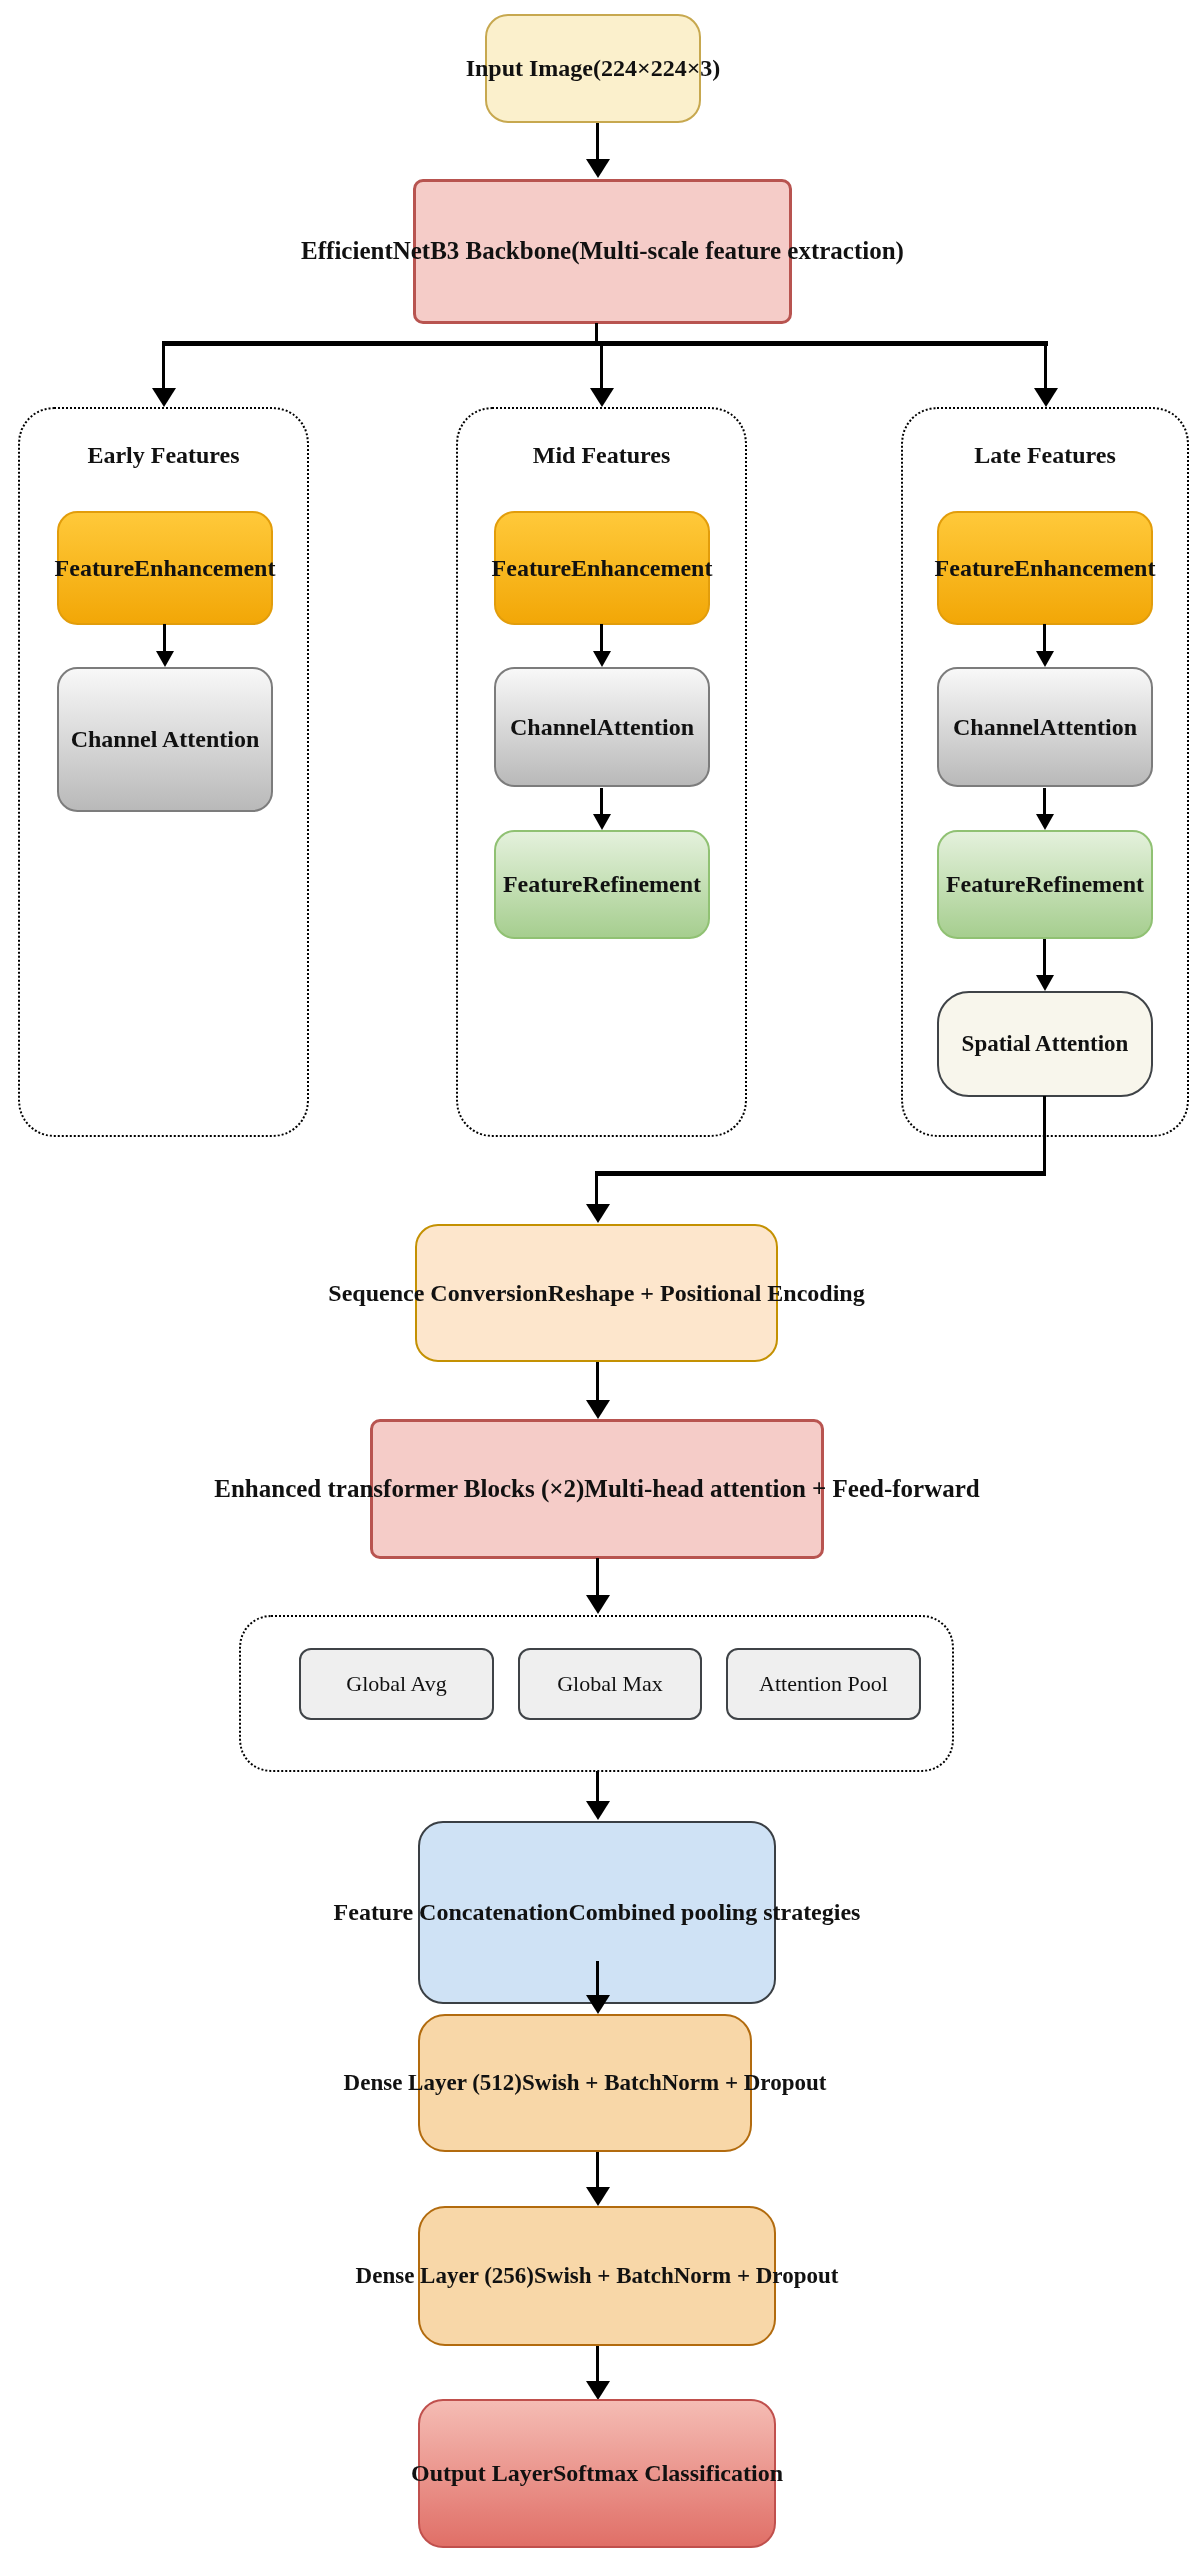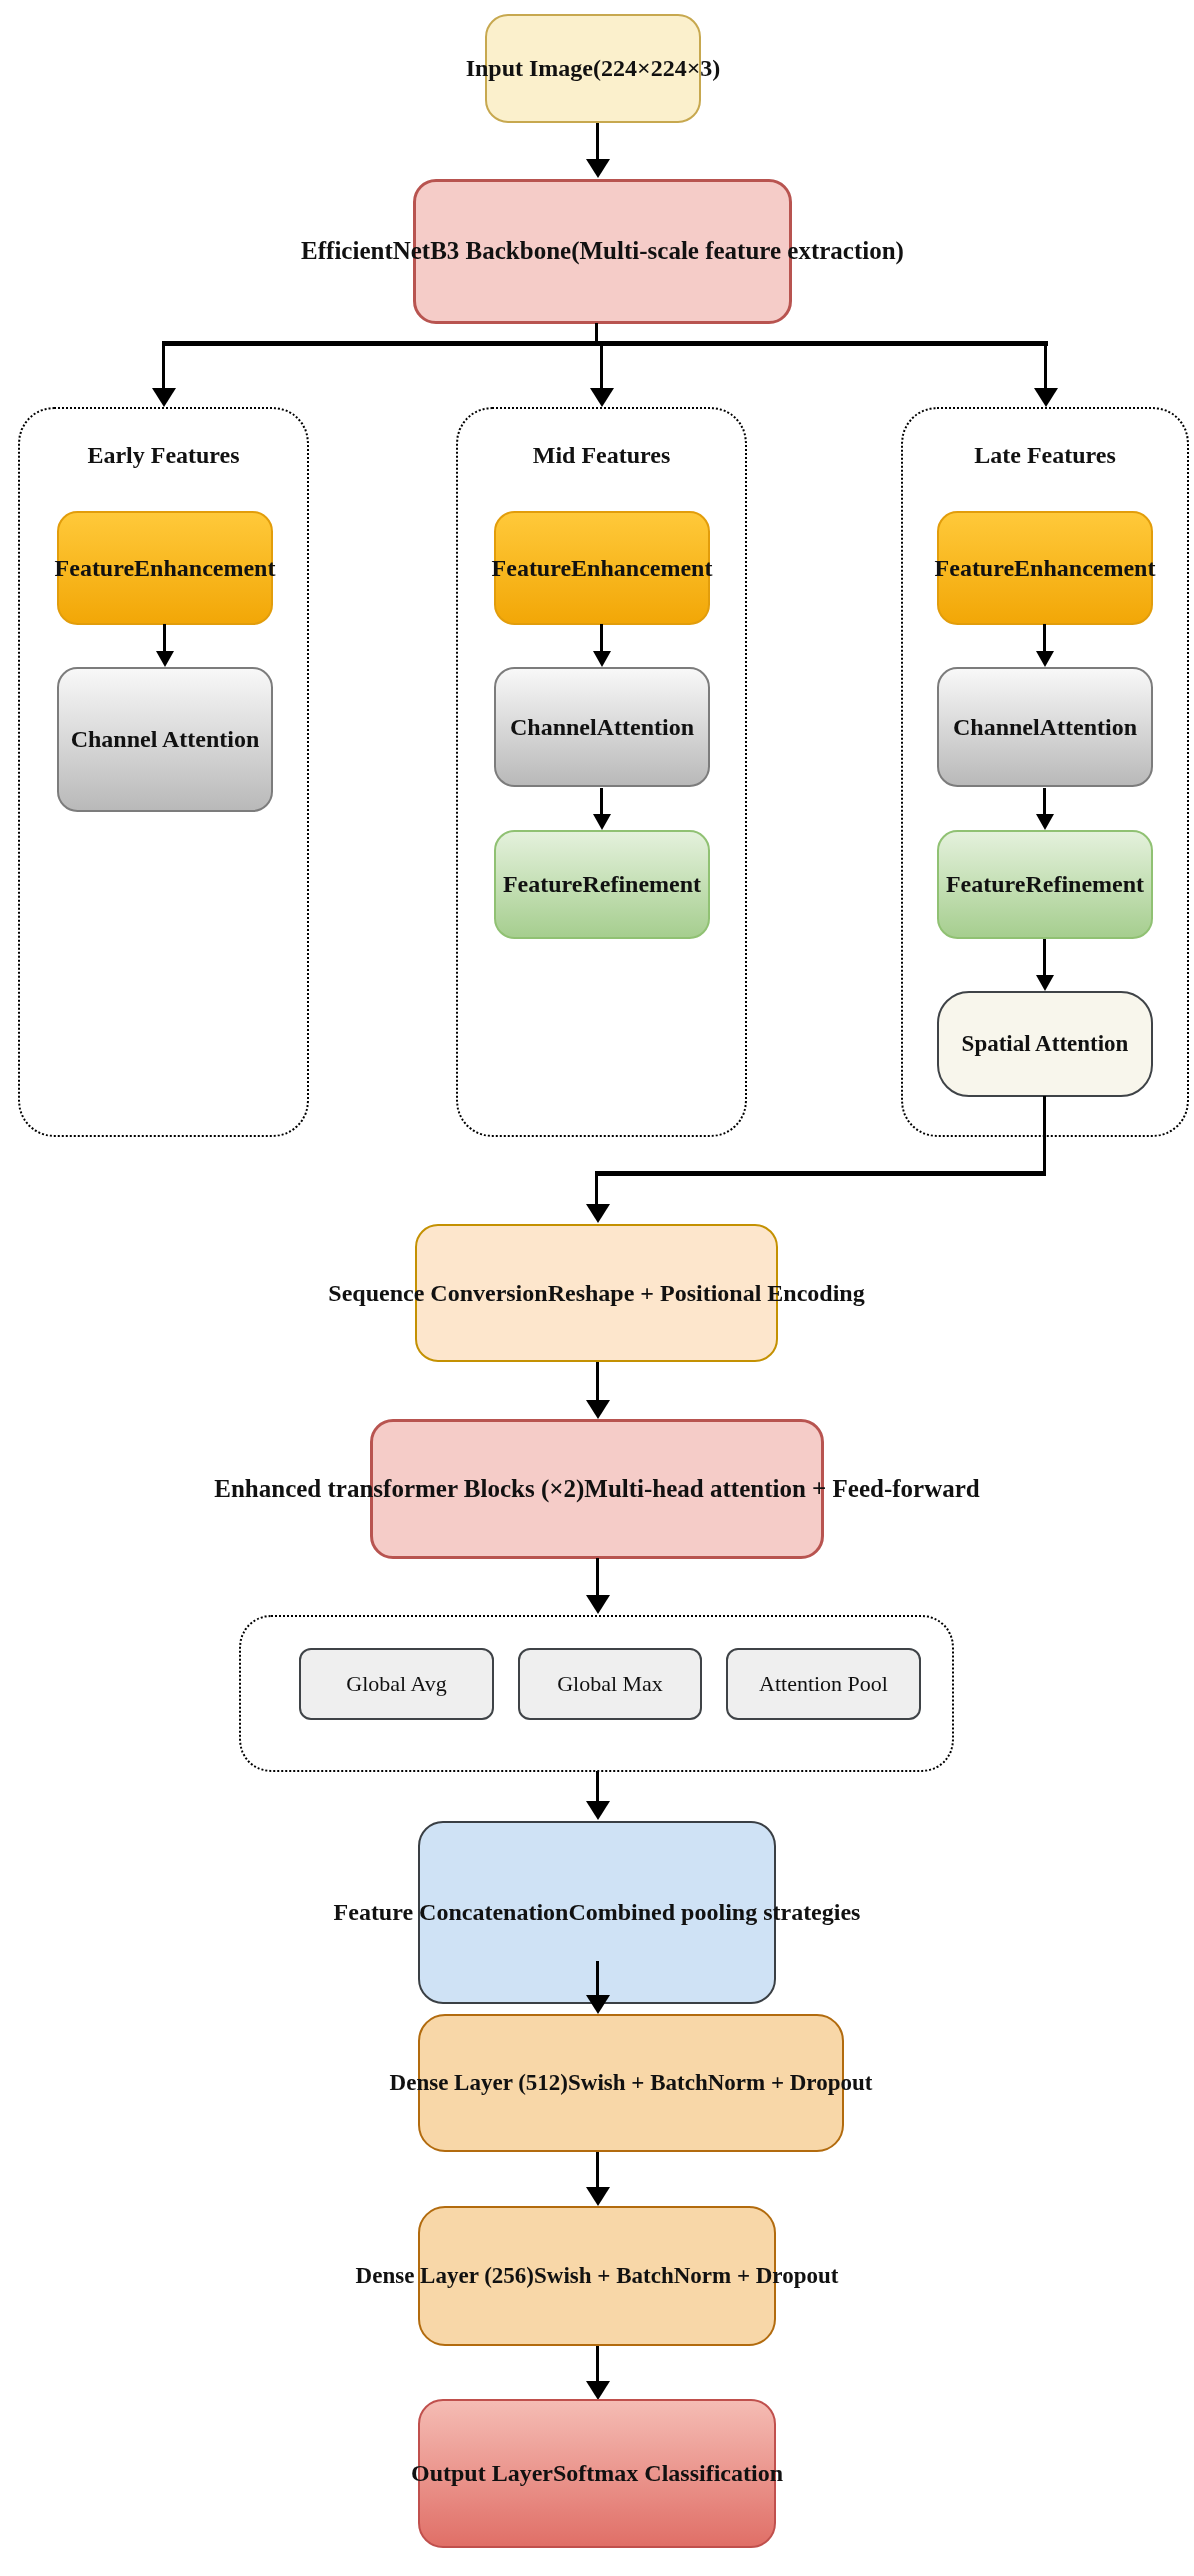--- a/index.html
+++ b/index.html
@@ -8,21 +8,21 @@
     font-family:"Liberation Serif","DejaVu Serif",serif;color:#111;
   }
   
   .node{
     position:absolute;display:flex;align-items:center;justify-content:center;
     text-align:center;font-weight:bold;box-sizing:border-box;
   }
   .node .l{line-height:1.45;white-space:nowrap;}
   
   .input-node{background:#FBF0CC;border:2.3px solid #C7A84F;border-radius:23px;font-size:24px;}
-  .pink-node{background:#F5CCC8;border:3.4px solid #B85450;border-radius:23px;font-size:25px;}
+  .pink-node{background:#F5CCC8;border:3.4px solid #B85450;border-radius:10px;font-size:25px;}
   .orange-node{background:linear-gradient(180deg,#FFC93A 0%,#F2A707 100%);border:2.3px solid #E29D0B;border-radius:20.4px;font-size:24px;}
   .gray-node{background:linear-gradient(180deg,#F8F8F8 0%,#B9B9B9 100%);border:2.3px solid #7C7C7C;border-radius:20.4px;font-size:24px;}
   .green-node{background:linear-gradient(180deg,#E4F1DC 0%,#A6CE8F 100%);border:2.3px solid #90C173;border-radius:20.4px;font-size:24px;}
   .ivory-node{background:#F8F6EC;border:2.8px solid #3F4347;border-radius:32px;font-size:23px;}
   .peach-node{background:#FDE6CC;border:2.8px solid #C49102;border-radius:23px;font-size:24px;}
   .pool-node{background:#EFEFEF;border:2.3px solid #3F4347;border-radius:12px;font-size:22px;font-weight:normal;}
   .blue-node{background:#CFE2F5;border:2.8px solid #3A3F44;border-radius:25px;font-size:24px;}
   .dense-node{background:#F8D7A8;border:2.8px solid #B26B0E;border-radius:27px;font-size:23px;}
   .output-node{background:linear-gradient(180deg,#F5BCB4 0%,#E06F67 100%);border:2.8px solid #C0504D;border-radius:25px;font-size:24px;}
   
@@ -193,21 +193,21 @@
   <div class="node blue-node" style="left:418px;top:1821px;width:358px;height:183px">
     <div class="l">Feature Concatenation</div>
     <div class="l">Combined pooling strategies</div>
   </div>
 
   <div class="arr" style="left:585px;top:1961px;height:53px">
     <div class="shaft"></div>
     <div class="head"></div>
   </div>
 
-  <div class="node dense-node" style="left:418px;top:2014px;width:426px;height:138px">
+  <div class="node dense-node" style="left:418px;top:2014px;width:334px;height:138px">
     <div class="l">Dense Layer (512)</div>
     <div class="l">Swish + BatchNorm + Dropout</div>
   </div>
 
   <div class="arr" style="left:585px;top:2152px;height:54px">
     <div class="shaft"></div>
     <div class="head"></div>
   </div>
 
   <div class="node dense-node" style="left:418px;top:2206px;width:358px;height:140px">

